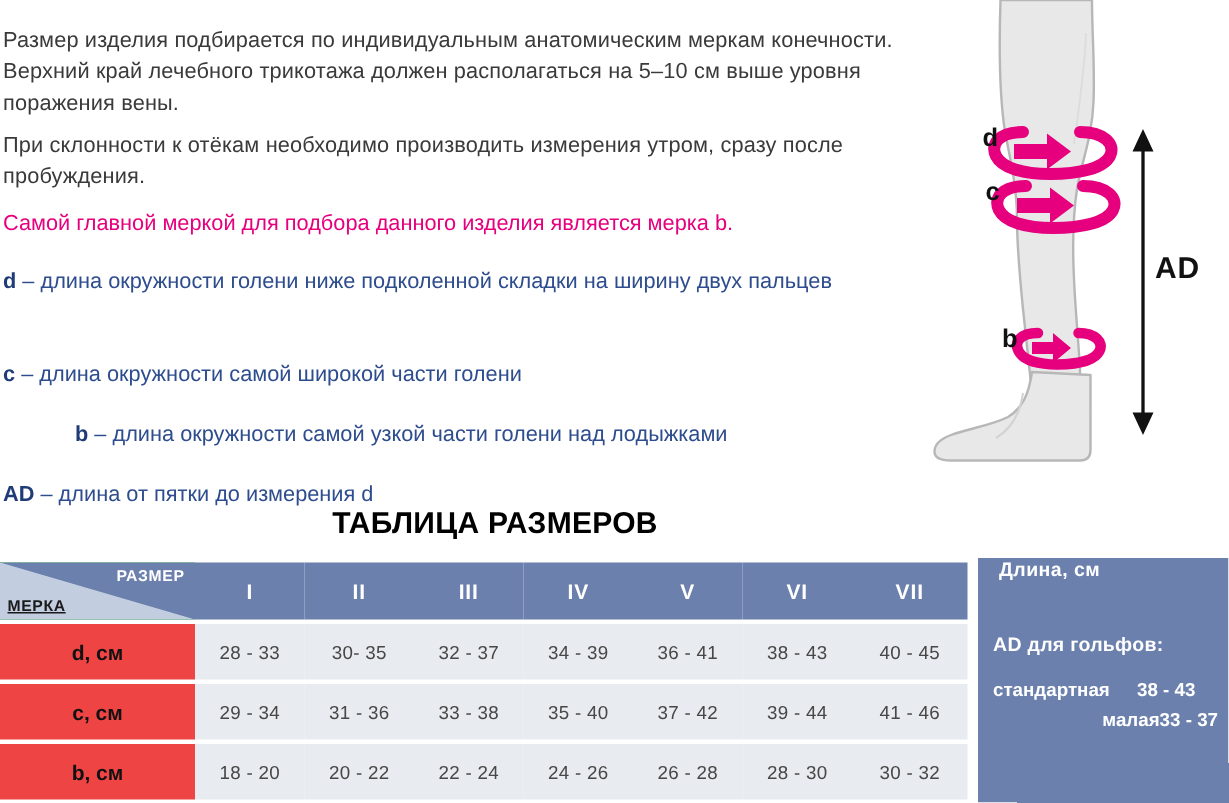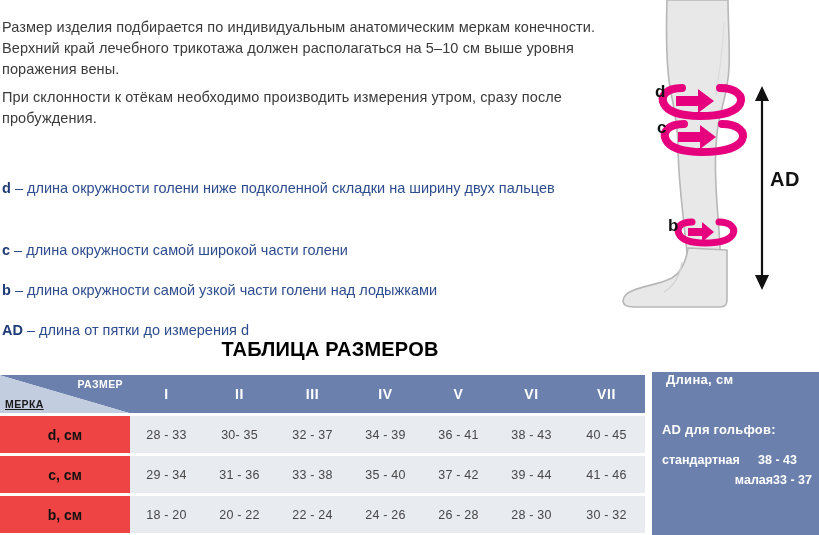--- a/index.html
+++ b/index.html
@@ -51,21 +51,21 @@
     font-size: 14.5px;
     line-height: 21px;
     color: #2e4d8e;
   }
   .meas-line .key {
     font-weight: 700;
     color: #1f3c79;
   }
   #meas-d  { top: 163px; }
   #meas-c  { top: 225px; }
-  #meas-b  { top: 265px; }
+  #meas-b  { top: 265px; margin-left: 48px; }
   #meas-ad { top: 305px; }
 
   
   #leg-illustration {
     position: absolute;
     left: 620px;
     top: 0;
     width: 199px;
     height: 330px;
   }
@@ -213,20 +213,21 @@
 </style>
 </head>
 <body>
 
 <div id="text-column">
 
   <p class="para" id="intro-paragraph">Размер изделия подбирается по индивидуальным анатомическим меркам конечности. Верхний край лечебного трикотажа должен располагаться на 5–10 см выше уровня поражения вены.</p>
 
   <p class="para" id="swelling-paragraph">При склонности к отёкам необходимо производить измерения утром, сразу после пробуждения.</p>
 
+  <p class="note-pink" id="highlight-note">Самой главной меркой для подбора данного изделия является мерка b.</p>
 
   <p class="meas-line" id="meas-d">
     <span class="key">d</span><span> – </span><span>длина окружности голени ниже подколенной складки на ширину двух пальцев</span>
   </p>
 
   <p class="meas-line" id="meas-c">
     <span class="key">c</span><span> – </span><span>длина окружности самой широкой части голени</span>
   </p>
 
   <p class="meas-line" id="meas-b">

